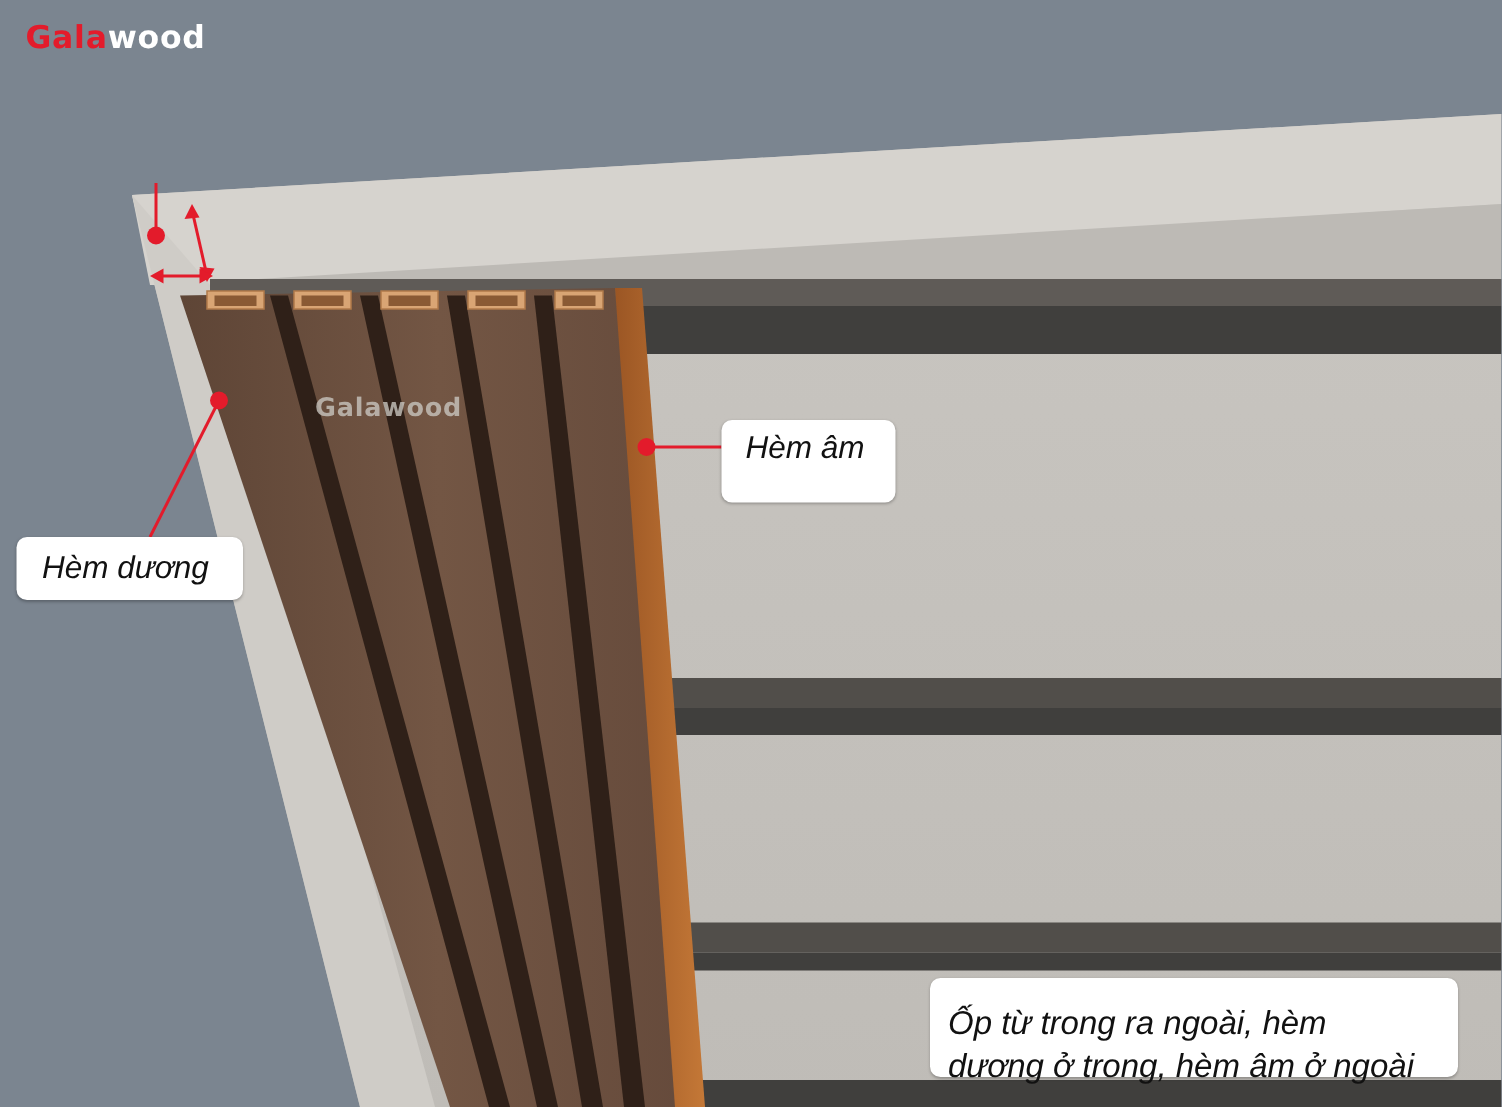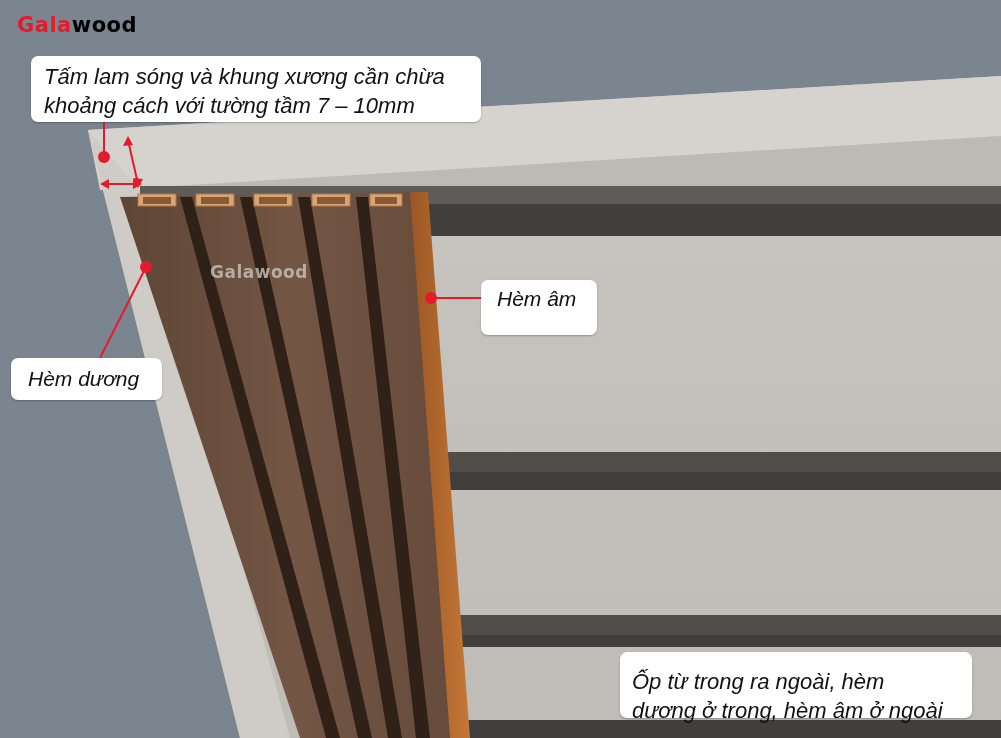--- a/index.html
+++ b/index.html
@@ -1,20 +1,20 @@
 <!DOCTYPE html>
 <html><head>
 <meta charset="utf-8">
 <style>
   html, body { margin:0; padding:0; }
   body { width:1001px; height:738px; overflow:hidden; background:#7b8590; position:relative; font-family:"Liberation Sans", sans-serif; }
   .scene { position:absolute; left:0; top:0; width:1001px; height:738px; }
   .logo { position:absolute; left:17px; top:13px; font-family:"DejaVu Sans", sans-serif; font-weight:bold; font-size:21px; letter-spacing:0.5px; }
   .logo .red { color:#e31b2b;text-align:right; }
-  .logo .dark { color:#000000; }
+  .logo .dark { color:#ffffff; }
   .callout { position:absolute; background:#fff; border-radius:7px; color:#111; font-style:italic; font-family:"Liberation Sans", sans-serif; box-shadow:0 1px 2px rgba(0,0,0,0.25); }
   .c1 { left:31px; top:56px; width:450px; height:66px; padding:6px 0 0 13px; box-sizing:border-box; font-size:22px; line-height:29px; }
   .c2 { left:11px; top:358px; width:151px; height:42px; padding:0 0 0 17px; box-sizing:border-box; font-size:21px; line-height:42px; }
   .c3 { left:481px; top:280px; width:116px; height:55px; padding:0 0 0 16px; box-sizing:border-box; font-size:21px; line-height:38px; }
   .c4 { left:620px; top:652px; width:352px; height:66px; padding:15px 0 0 12px; box-sizing:border-box; font-size:22px; line-height:29px; }
   .watermark { position:absolute; left:210px; top:262px; font-family:"DejaVu Sans", sans-serif; font-weight:bold; font-size:17px; color:rgba(200,196,190,0.8); letter-spacing:0.5px; }
 </style>
 </head>
 <body>
 
@@ -98,24 +98,20 @@
       <circle cx="431" cy="298" r="6" stroke="none"></circle>
     </g>
   </svg>
 
   <div class="logo">
     <span class="red">Gala</span><span class="dark">wood</span>
   </div>
 
   <div class="watermark">Galawood</div>
 
-  <div class="callout c1">
-    <div>Tấm lam sóng và khung xương cần chừa</div>
-    <div>khoảng cách với tường tầm 7 – 10mm</div>
-  </div>
 
   <div class="callout c2">Hèm dương</div>
 
   <div class="callout c3">Hèm âm</div>
 
   <div class="callout c4">
     <div>Ốp từ trong ra ngoài, hèm</div>
     <div>dương ở trong, hèm âm ở ngoài</div>
   </div>
 </div>

